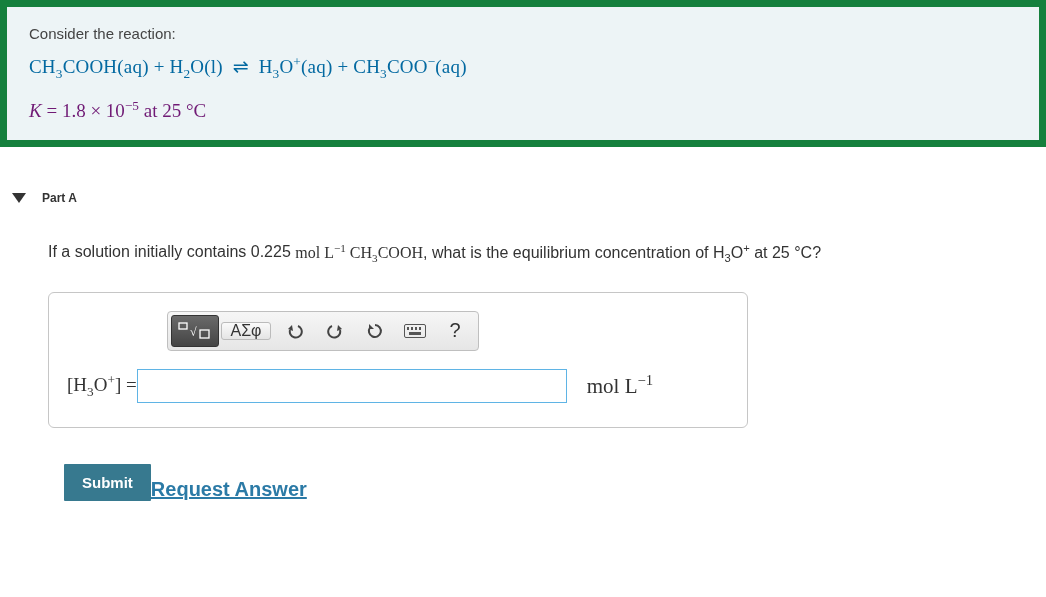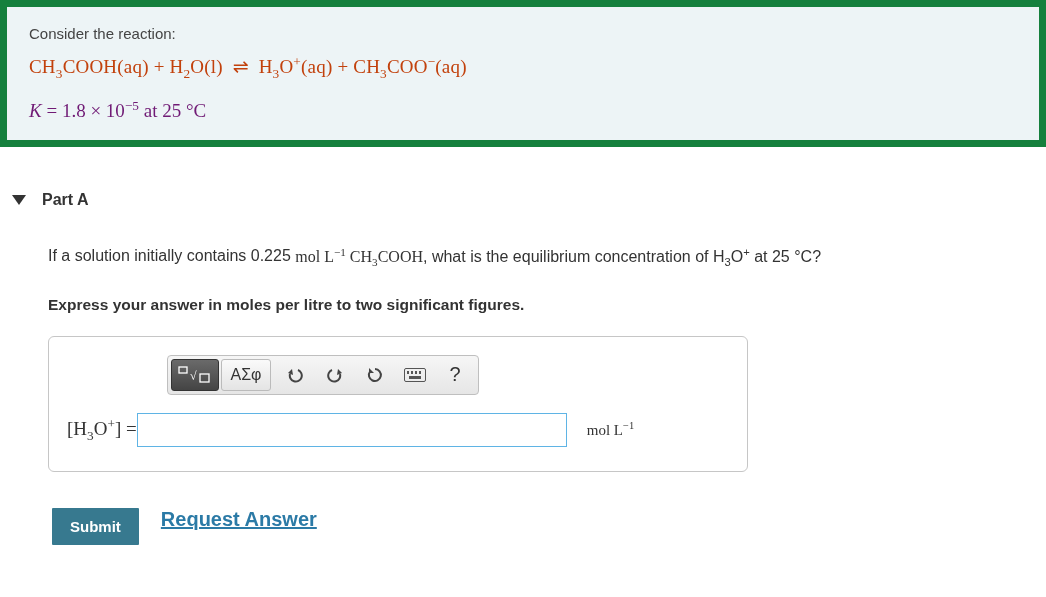--- a/index.html
+++ b/index.html
@@ -13,21 +13,21 @@
     .intro-box {
       background: #edf4f6;
       border: 7px solid #15803d;
       padding: 18px 22px;
       margin: 0;
     }
     .intro-text { margin: 0 0 12px 0; color: #444; }
     .eqn {
       font-family: "Times New Roman", Times, serif;
       font-size: 19px;
-      color: #c2410c;
+      color: #0369a1;
       margin: 6px 0 16px 0;
       letter-spacing: 0.2px;
     }
     .kline {
       font-family: "Times New Roman", Times, serif;
       font-size: 19px;
       color: #701a75;
     }
     sub, sup { font-size: 0.7em; }
     .nobr { white-space: nowrap; }
@@ -43,21 +43,21 @@
       padding: 8px 0;
     }
     .disclosure {
       width: 0; height: 0;
       border-left: 7px solid transparent;
       border-right: 7px solid transparent;
       border-top: 10px solid #333;
     }
     .part-title {
       font-weight: bold;
-      font-size: 16px;
+      font-size: 12px;
       color: #333;
     }
     .part-body {
       padding: 28px 0 10px 36px;
     }
     .question {
       font-size: 16px;
       color: #333;
       margin-bottom: 28px;
     }
@@ -105,21 +105,21 @@
       margin-right: 2px;
       min-width: 48px;
       height: 32px;
     }
     .tb-greek {
       background: linear-gradient(#fafafa,#e4e4e4);
       border: 1px solid #bbb;
       border-radius: 3px;
       color: #333;
       min-width: 50px;
-      height: 32px;
+      height: 18px;
       margin-right: 4px;
     }
     .answer-row {
       display: flex;
       align-items: center;
     }
     .lhs {
       font-family: "Times New Roman", Times, serif;
       font-size: 19px;
       white-space: nowrap;
@@ -127,30 +127,29 @@
     .answer-input {
       border: 1px solid #5fb4e5;
       height: 34px;
       width: 430px;
       padding: 4px 8px;
       font-size: 16px;
       outline: none;
     }
     .unit {
       font-family: "Times New Roman", Times, serif;
-      font-size: 15px;
+      font-size: 21px;
       margin-left: 20px;
       white-space: nowrap;
     }
     .actions {
       margin-top: 26px;
-      margin-left: 40px;
+      margin-left: 52px;
       display: flex;
-      align-items: flex-start;
-      gap: 22px;
+      align-items: flex-end;
     }
     .submit-btn {
       background: #37798f;
       color: #fff;
       border: none;
       padding: 10px 18px;
       font-size: 15px;
       font-weight: bold;
       cursor: pointer;
       border-radius: 1px;
@@ -195,21 +194,20 @@
   <div class="part-header">
     <div class="disclosure"></div>
     <div class="part-title">Part A</div>
   </div>
 
   <div class="part-body">
     <div class="question">
       <span>If a solution initially contains 0.225 </span><span class="serif nobr">mol L<sup>−1</sup></span><span class="serif"> CH<sub>3</sub>COOH</span><span>, what is the equilibrium concentration of H<sub>3</sub>O<sup>+</sup> at 25 °C?</span>
     </div>
 
-    <div class="instructions">Express your answer in moles per litre to two significant figures.</div>
 
     <div class="answer-box">
 
       <div class="toolbar">
         <div class="tb-btn tb-dark">
           <svg width="34" height="18" viewBox="0 0 34 18">
             <rect x="1" y="1" width="8" height="6" fill="none" stroke="#fff" stroke-width="1.3"></rect>
             <text x="12" y="14" fill="#fff" font-size="12" font-family="Times New Roman">√</text>
             <rect x="22" y="8" width="9" height="8" fill="none" stroke="#fff" stroke-width="1.3"></rect>
           </svg>

